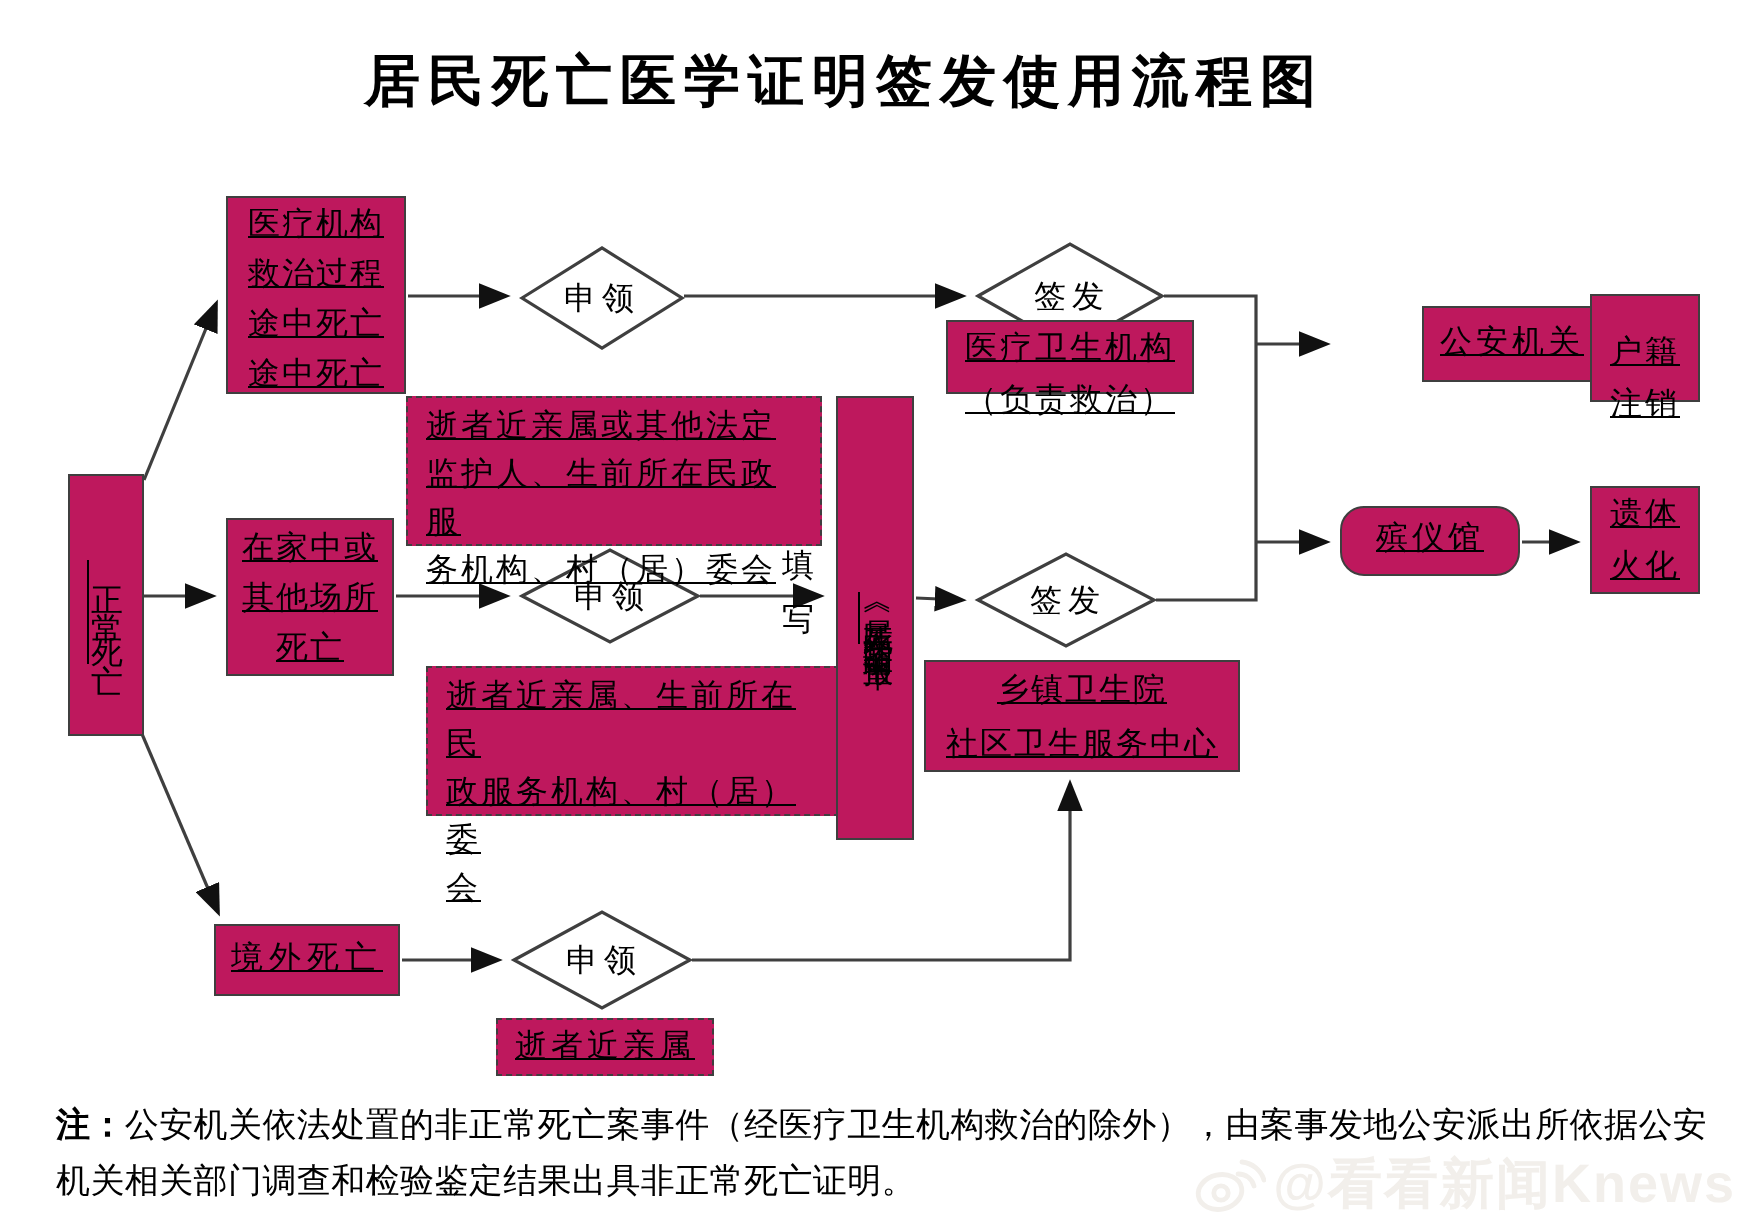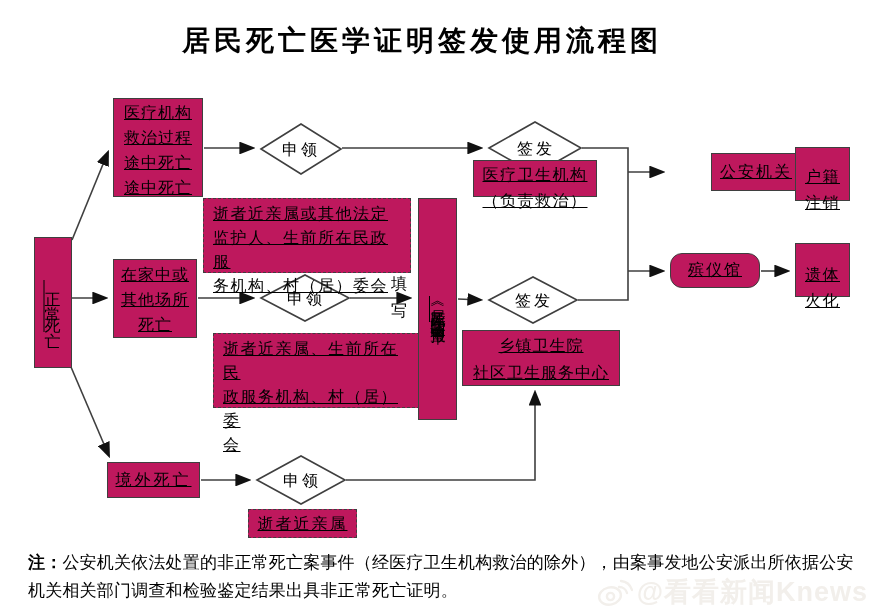--- a/index.html
+++ b/index.html
@@ -26,21 +26,21 @@
   .b-normal   { left:34px;  top:237px; width:38px;  height:131px; letter-spacing:13px; padding-top:6px; }
   .b-medical  { left:113px; top:98px;  width:90px;  height:99px;  padding-top:1px; letter-spacing:1px; }
   .b-home     { left:113px; top:259px; width:84px;  height:79px;  padding-top:2px; letter-spacing:1px; }
   .b-abroad   { left:107px; top:462px; width:93px;  height:36px;  line-height:33px; letter-spacing:3px; }
   .b-report   { left:418px; top:198px; width:39px;  height:222px; font-size:15px; letter-spacing:2px; }
   .b-mh       { left:473px; top:160px; width:124px; height:37px;  line-height:26px; padding-top:1px; }
   .b-township { left:462px; top:330px; width:158px; height:56px;  line-height:27px; padding-top:1px; letter-spacing:1px; }
   .b-police   { left:670px; top:153px; width:90px;  height:38px;  line-height:35px; letter-spacing:2px;margin-left:41px; }
   .b-funeral  { left:670px; top:253px; width:90px;  height:35px;  line-height:32px; letter-spacing:2px;border-radius:12px; }
   .b-hukou    { left:795px; top:147px; width:55px;  height:54px;  line-height:26px; padding-top:16px; }
-  .b-crem     { left:795px; top:243px; width:55px;  height:54px;  line-height:26px; padding-top:18px; }
+  .b-crem     { left:795px; top:243px; width:55px;  height:54px;  line-height:26px; padding-top:1px; }
   .d-legal    { left:203px; top:182px; width:208px; height:75px;margin-top:16px; }
   .d-civil    { left:213px; top:333px; width:207px; height:75px; }
   .d-rel      { left:248px; top:509px; width:109px; height:29px; text-align:center; padding:0; line-height:27px; letter-spacing:2px; }
   .dlabel {
     position:absolute; transform:translate(-50%,-50%);
     font-size:16px; letter-spacing:3px; white-space:nowrap;
   }
   .fill-label {
     position:absolute; left:384px; top:270px; width:30px; text-align:center;
     font-size:16px; line-height:27px;

